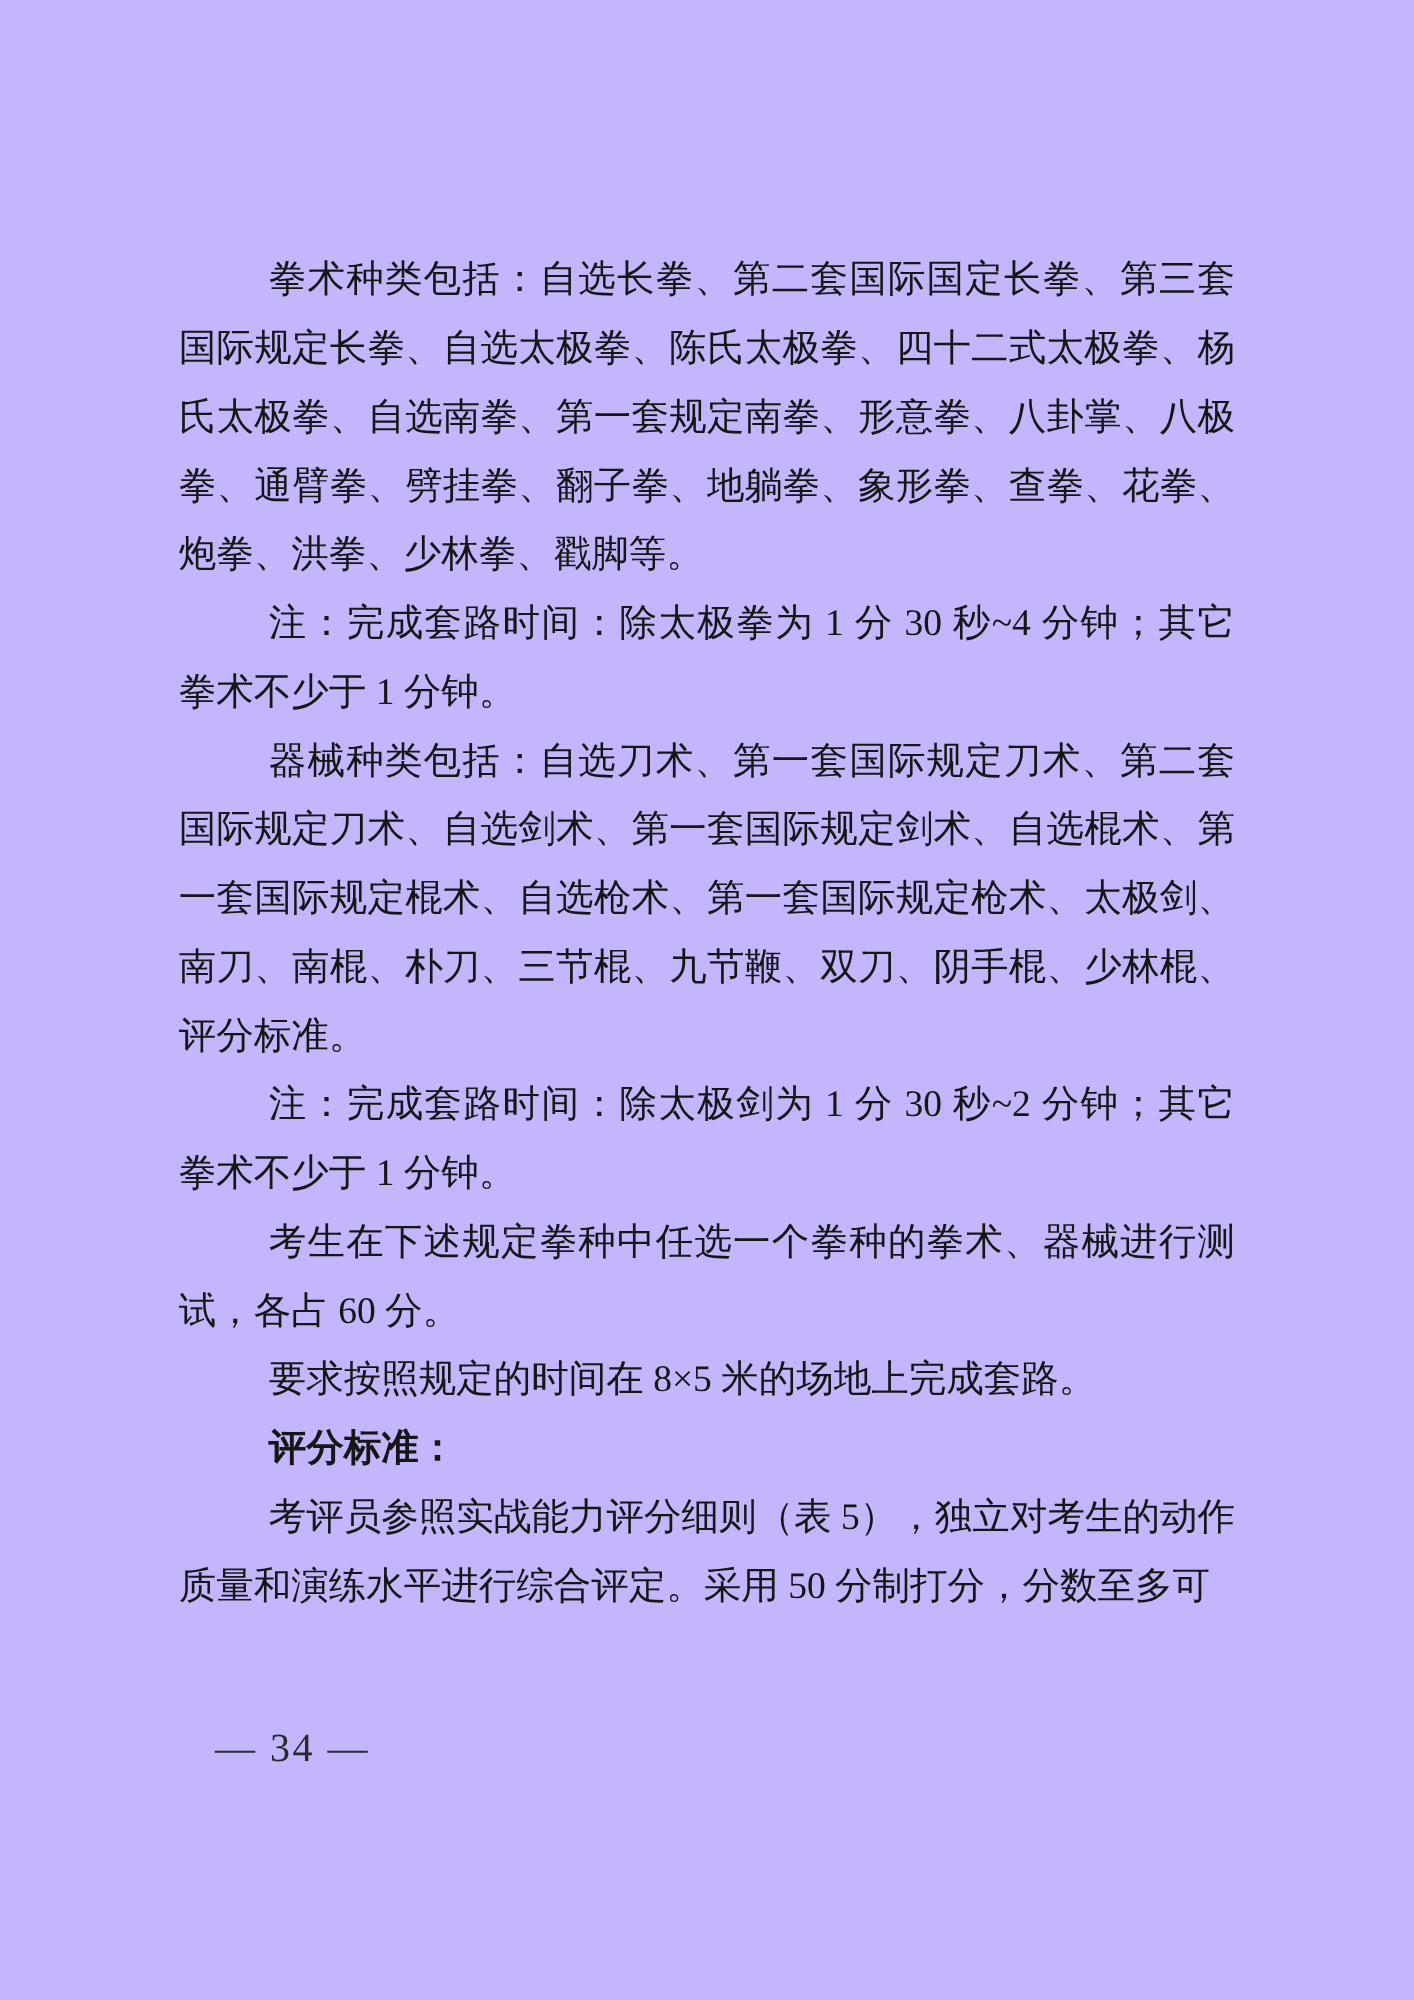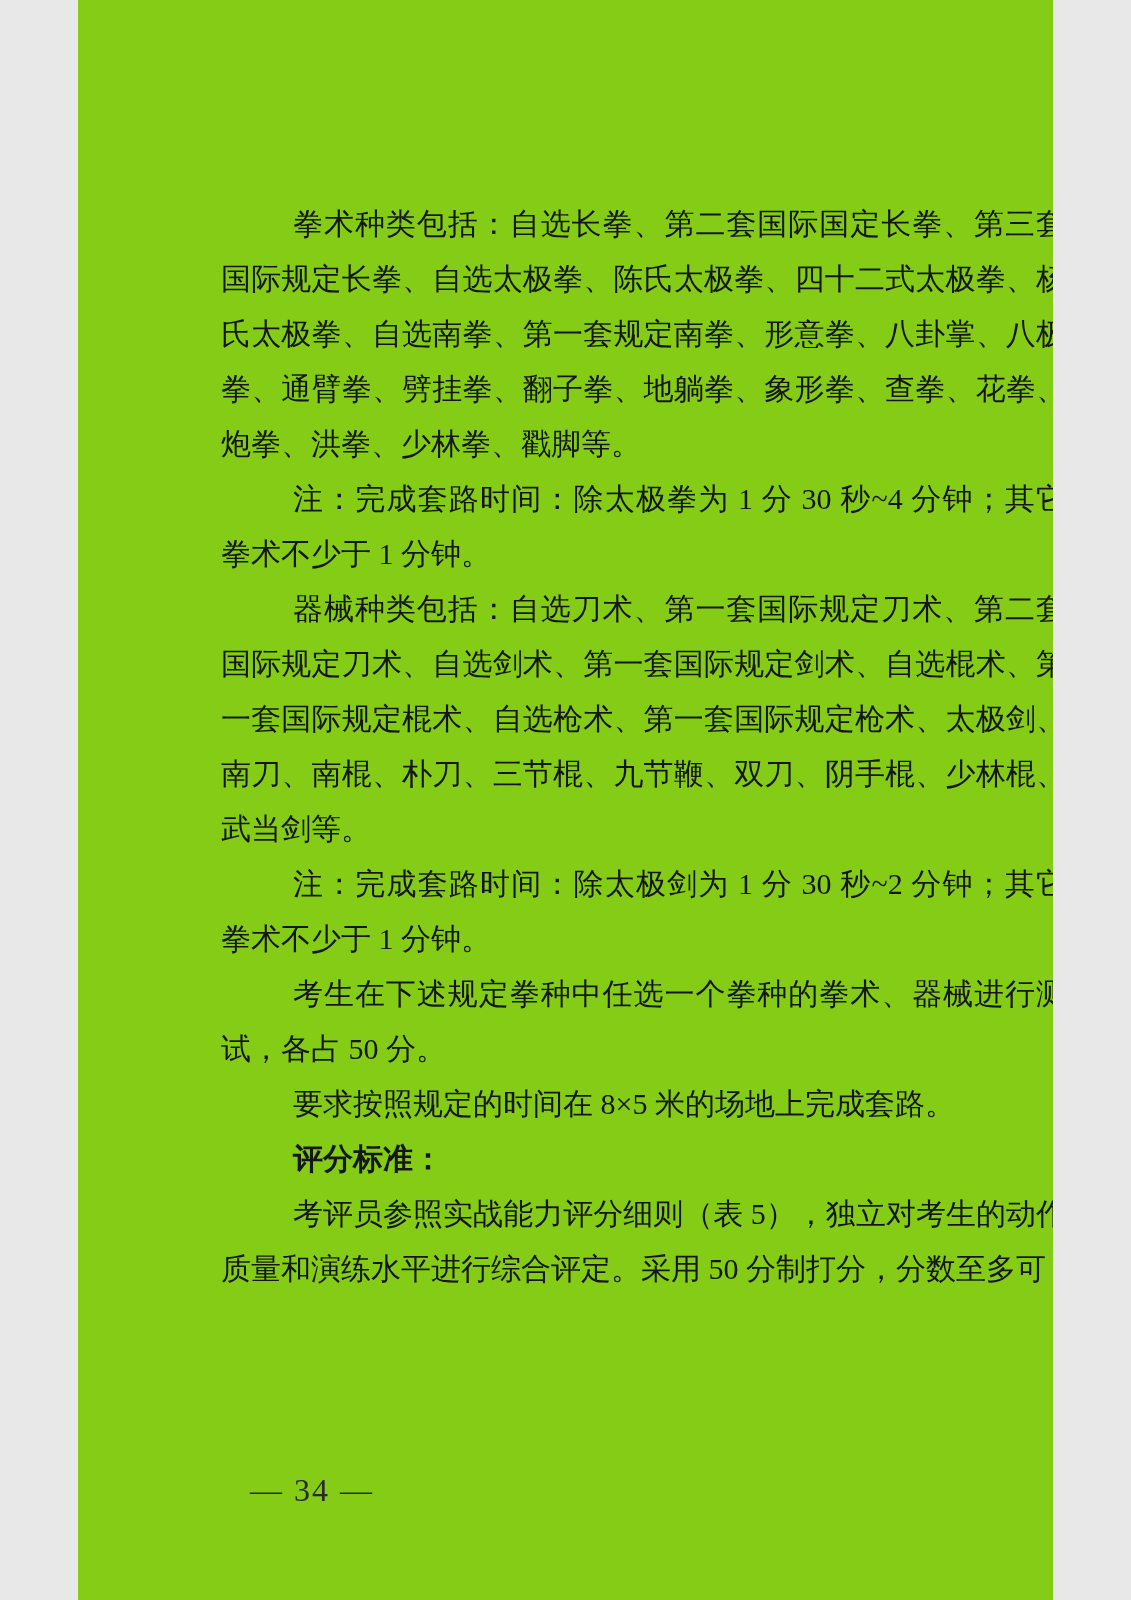--- a/index.html
+++ b/index.html
@@ -2,24 +2,24 @@
 <html><head>
 <meta charset="utf-8">
 <style>
   html, body {
     margin: 0;
     padding: 0;
     background: #e8e8e8;
   }
   .page {
     position: relative;
-    width: 975px;
+    width: 1131px;
     height: 1600px;
     margin: 0 auto;
-    background: #84cc16;
+    background: #c4b5fd;
     overflow: hidden;
   }
   .body-text {
     position: absolute;
     left: 143px;
     top: 196px;
     width: 845px;
     font-family: "Liberation Serif", "DejaVu Serif", serif;
     font-size: 30px;
     line-height: 55px;
@@ -32,38 +32,38 @@
     text-indent: 72px;
     word-break: break-all;
   }
   .para.heading {
     font-weight: 700;
     text-align: left;
   }
   .page-footer {
     position: absolute;
     left: 172px;
-    top: 1468px;
+    top: 1376px;
     font-family: "Liberation Serif", "DejaVu Serif", serif;
     font-size: 32px;
     line-height: 44px;
     color: #2a2a2a;
     letter-spacing: 2px;
   }
 </style>
 </head>
 <body>
 
 <div class="page">
   <main class="body-text" id="doc-body">
       <p class="para body">拳术种类包括：自选长拳、第二套国际国定长拳、第三套国际规定长拳、自选太极拳、陈氏太极拳、四十二式太极拳、杨氏太极拳、自选南拳、第一套规定南拳、形意拳、八卦掌、八极拳、通臂拳、劈挂拳、翻子拳、地躺拳、象形拳、查拳、花拳、炮拳、洪拳、少林拳、戳脚等。</p>
       <p class="para body">注：完成套路时间：除太极拳为 1 分 30 秒~4 分钟；其它拳术不少于 1 分钟。</p>
-      <p class="para body">器械种类包括：自选刀术、第一套国际规定刀术、第二套国际规定刀术、自选剑术、第一套国际规定剑术、自选棍术、第一套国际规定棍术、自选枪术、第一套国际规定枪术、太极剑、南刀、南棍、朴刀、三节棍、九节鞭、双刀、阴手棍、少林棍、武当剑等。</p>
+      <p class="para body">器械种类包括：自选刀术、第一套国际规定刀术、第二套国际规定刀术、自选剑术、第一套国际规定剑术、自选棍术、第一套国际规定棍术、自选枪术、第一套国际规定枪术、太极剑、南刀、南棍、朴刀、三节棍、九节鞭、双刀、阴手棍、少林棍、评分标准。</p>
       <p class="para body">注：完成套路时间：除太极剑为 1 分 30 秒~2 分钟；其它拳术不少于 1 分钟。</p>
-      <p class="para body">考生在下述规定拳种中任选一个拳种的拳术、器械进行测试，各占 50 分。</p>
+      <p class="para body">考生在下述规定拳种中任选一个拳种的拳术、器械进行测试，各占 60 分。</p>
       <p class="para body">要求按照规定的时间在 8×5 米的场地上完成套路。</p>
       <p class="para heading">评分标准：</p>
       <p class="para body">考评员参照实战能力评分细则（表 5），独立对考生的动作质量和演练水平进行综合评定。采用 50 分制打分，分数至多可</p>
     </main>
   <footer class="page-footer">
     <span class="page-number">— 34 —</span>
   </footer>
 </div>
 
 </body></html>

